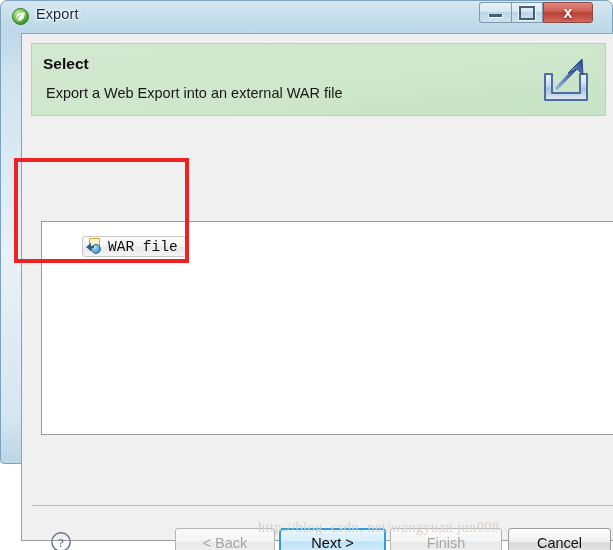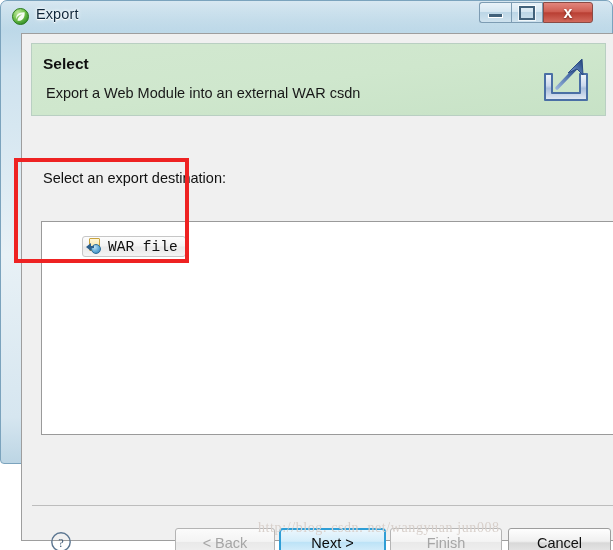--- a/index.html
+++ b/index.html
@@ -388,21 +388,21 @@
     </div>
     <div class="winbtn" id="btn-close">
       <span id="close-glyph">x</span>
     </div>
   </div>
 
   <div id="client">
 
     <div id="header">
       <div id="header-title">Select</div>
-      <div id="header-desc">Export a Web Module into an external WAR csdn</div>
+      <div id="header-desc">Export a Web Export into an external WAR file</div>
       <span id="header-icon">
         <svg width="62" height="62" viewBox="0 0 62 62">
           <defs>
             <linearGradient id="trayg" x1="0" y1="0" x2="0" y2="1">
               <stop offset="0%" stop-color="#f2f6fb"></stop>
               <stop offset="45%" stop-color="#ccd9ec"></stop>
               <stop offset="55%" stop-color="#aabfdd"></stop>
               <stop offset="100%" stop-color="#e4ebf5"></stop>
             </linearGradient>
             <linearGradient id="arrg" x1="0" y1="1" x2="1" y2="0">
@@ -411,21 +411,20 @@
               <stop offset="100%" stop-color="#1e3d72"></stop>
             </linearGradient>
           </defs>
           <path d="M10 26 L10 52 L52 52 L52 26 L45 26 L45 45 L17 45 L17 26 Z" fill="url(#trayg)" stroke="#4a6fa5" stroke-width="2" stroke-linejoin="round"></path>
           <path d="M22 40 L44 17" stroke="url(#arrg)" stroke-width="3.4" stroke-linecap="round" fill="none"></path>
           <path d="M47 11 L48 27 L42 21 L33 25 Z" fill="url(#arrg)" stroke="#2b4c85" stroke-width="1"></path>
         </svg>
       </span>
     </div>
 
-    <div id="destination-label">Select an export destination:</div>
 
 
     <div id="tree-panel">
 
 
       <div class="tree-row" id="row-war">
         <span class="selbox">
           <span class="war-icon">
             <span class="page"></span>
             <span class="globe"></span>

